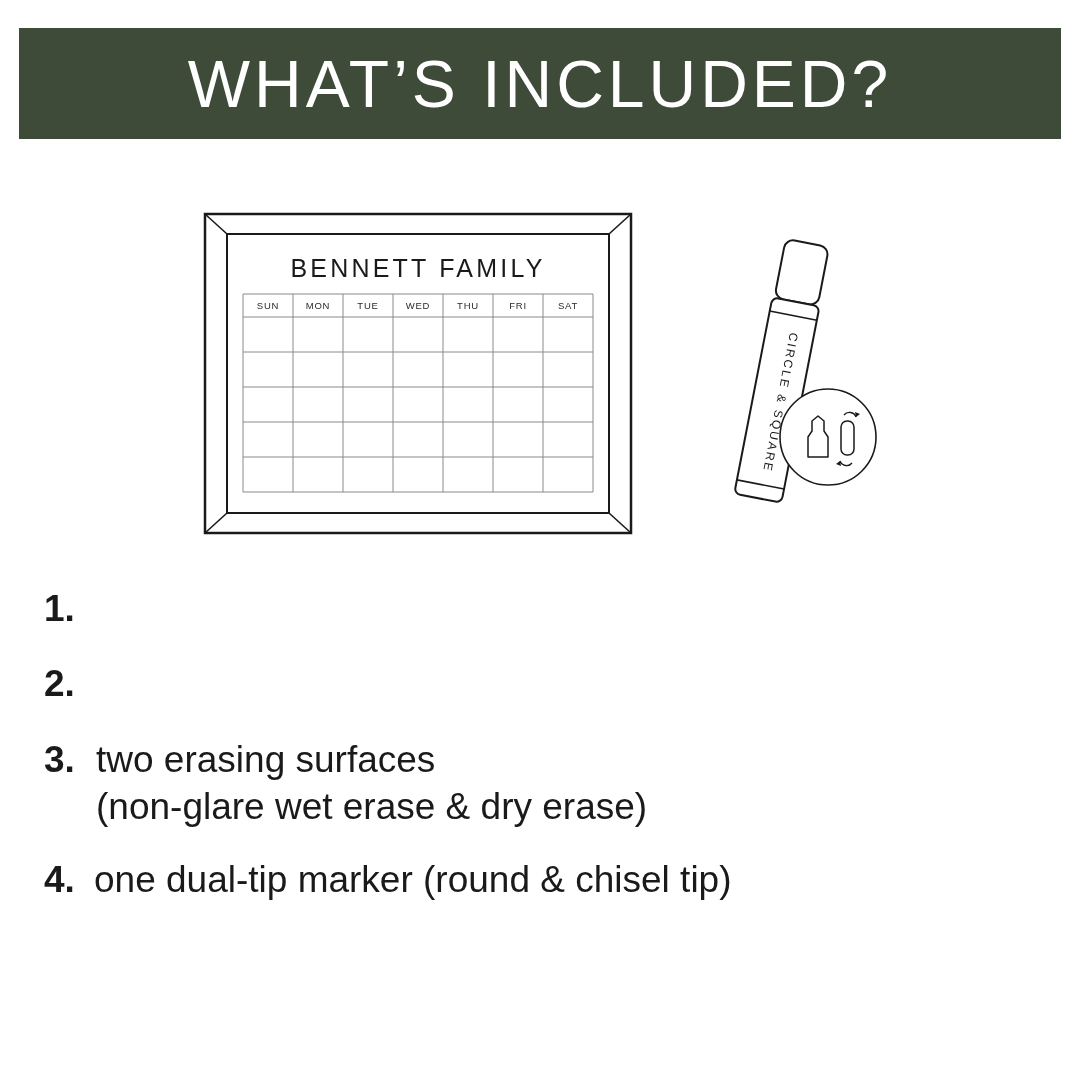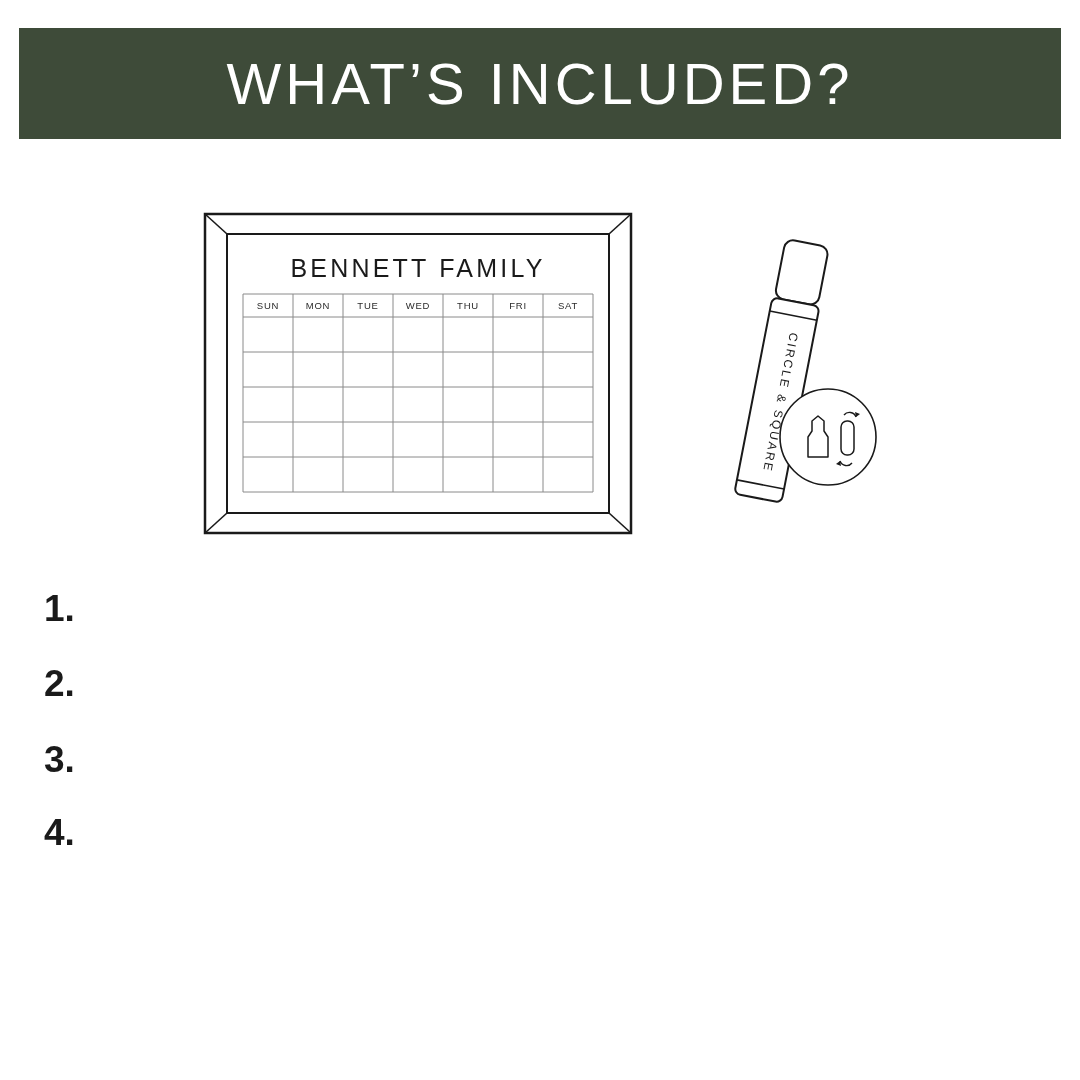--- a/index.html
+++ b/index.html
@@ -22,21 +22,21 @@
     top: 28px;
     width: 1042px;
     height: 111px;
     background: #3e4b39;
     display: flex;
     align-items: center;
     justify-content: center;
   }
   .header-title {
     color: #ffffff;
-    font-size: 58px;
+    font-size: 66px;
     letter-spacing: 4px;
     font-weight: 400;
     font-family: "Liberation Sans", sans-serif;
     white-space: nowrap;
     line-height: 1;
   }
 
   
   .illustration {
     position: absolute;
@@ -189,17 +189,20 @@
 
 <div class="list">
   <div class="list-item item-1">
     <span class="list-num">1.</span>
   </div>
   <div class="list-item item-2">
     <span class="list-num">2.</span>
   </div>
   <div class="list-item item-3">
     <span class="list-num">3.</span>
+    <span class="list-text">two erasing surfaces
+(non-glare wet erase &amp; dry erase)</span>
   </div>
   <div class="list-item item-4">
     <span class="list-num">4.</span>
+    <span class="list-text">one dual-tip marker (round &amp; chisel tip)</span>
   </div>
 </div>
 
 </body></html>

